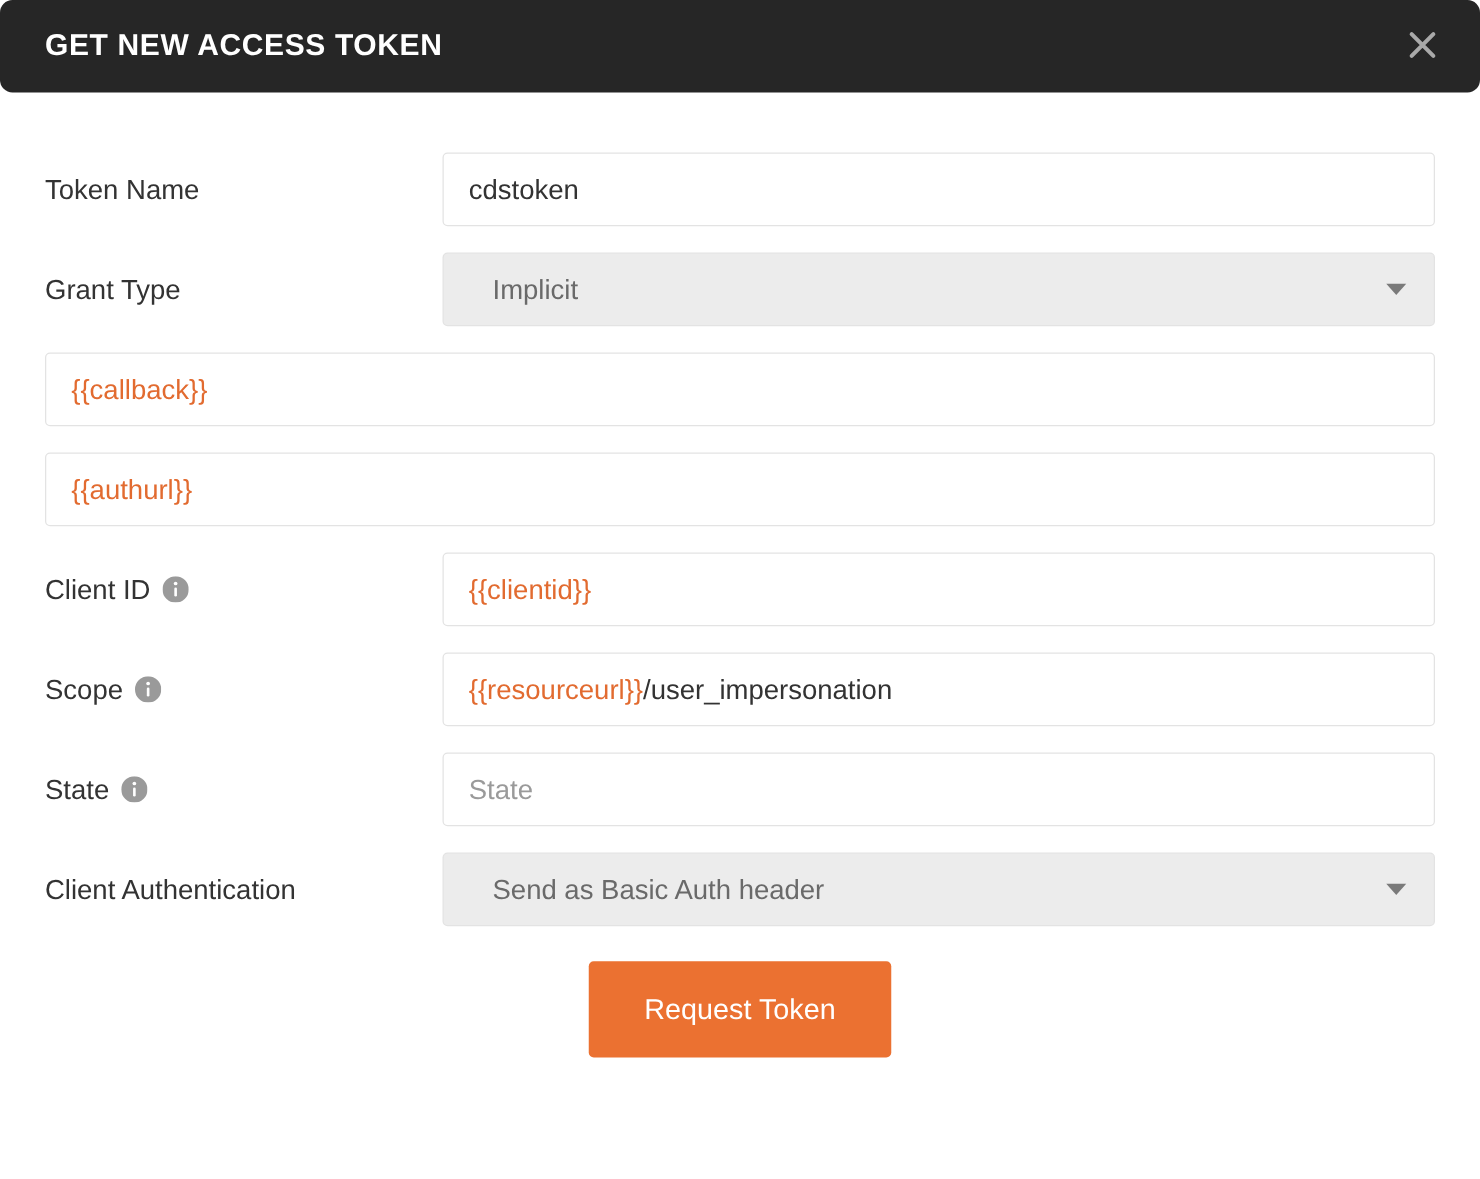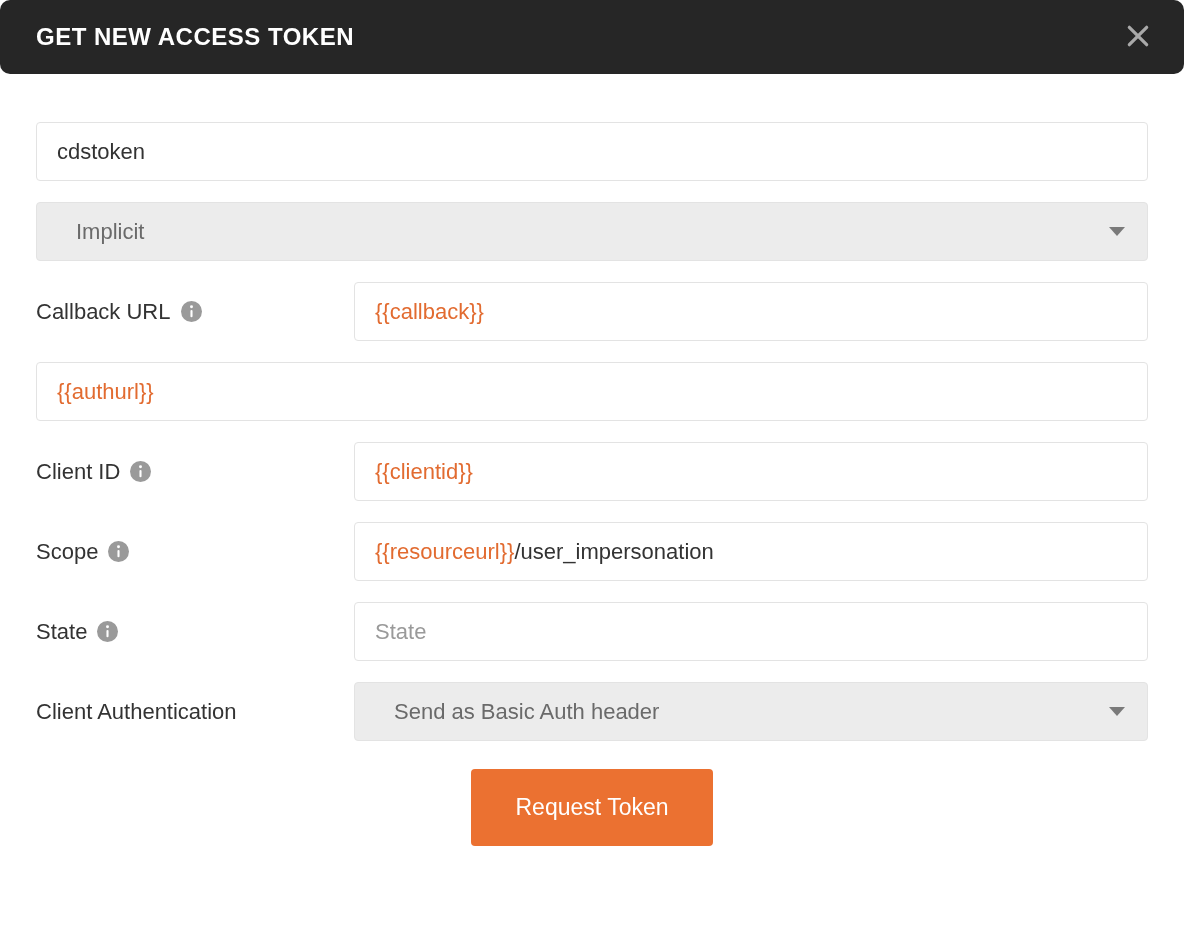--- a/index.html
+++ b/index.html
@@ -115,47 +115,43 @@
         <svg viewBox="0 0 24 24">
             <path d="M4 4 L20 20 M20 4 L4 20" stroke="#a9a9a9" stroke-width="3" stroke-linecap="round" fill="none"></path>
           </svg>
       </span>
     </button>
   </div>
 
   <div class="form">
 
     <div class="row">
+      <div class="label-cell">
+        <span>Token Name</span>
+      </div>
       <div class="control-cell">
         <div class="text-input">
           <span class="content">cdstoken</span>
         </div>
       </div>
     </div>
 
     <div class="row">
+      <div class="label-cell">
+        <span>Grant Type</span>
+      </div>
       <div class="control-cell">
         <div class="select-box">
           <span>Implicit</span>
           <span class="caret"></span>
         </div>
       </div>
     </div>
 
     <div class="row">
-      <div class="label-cell">
-        <span>Callback URL</span>
-        <span class="info-icon">
-          <svg viewBox="0 0 20 20">
-              <circle cx="10" cy="10" r="10" fill="#9a9a9a"></circle>
-              <rect x="9" y="8.5" width="2" height="7" rx="1" fill="#fff"></rect>
-              <circle cx="10" cy="5.5" r="1.4" fill="#fff"></circle>
-            </svg>
-        </span>
-      </div>
       <div class="control-cell">
         <div class="text-input">
           <span class="content"><span class="variable">{{callback}}</span><span></span></span>
         </div>
       </div>
     </div>
 
     <div class="row">
       <div class="control-cell">
         <div class="text-input">

